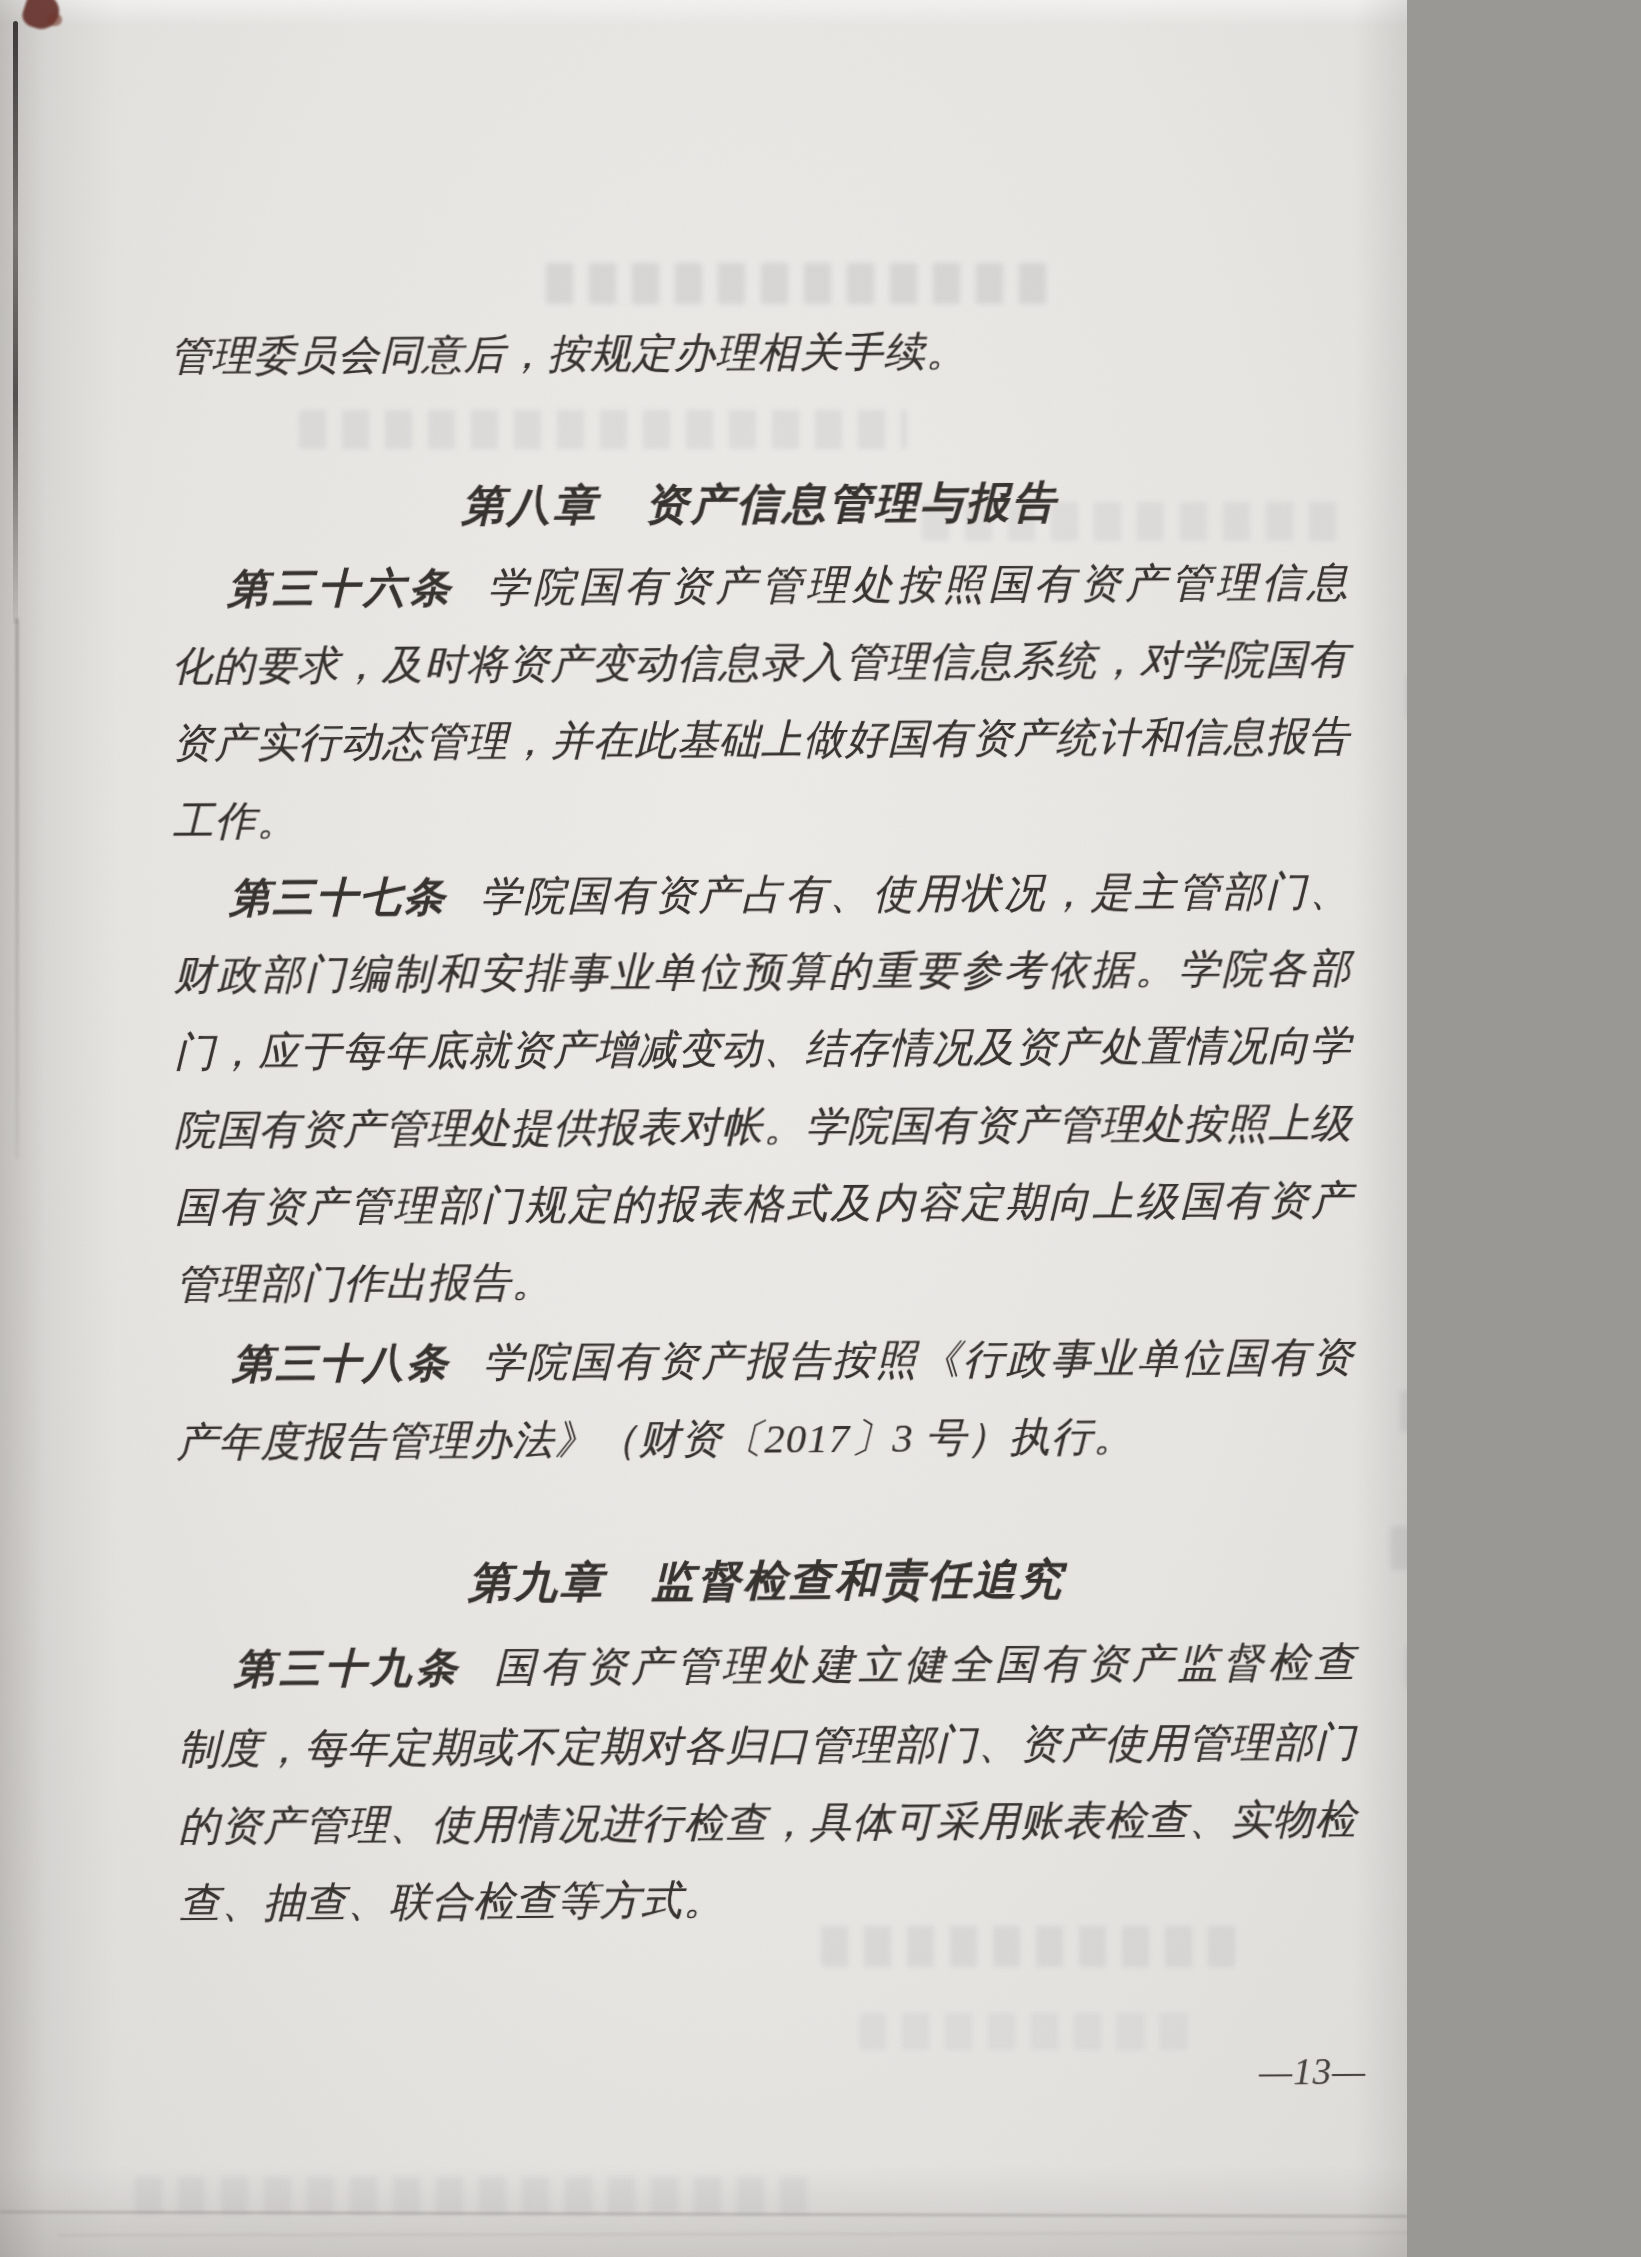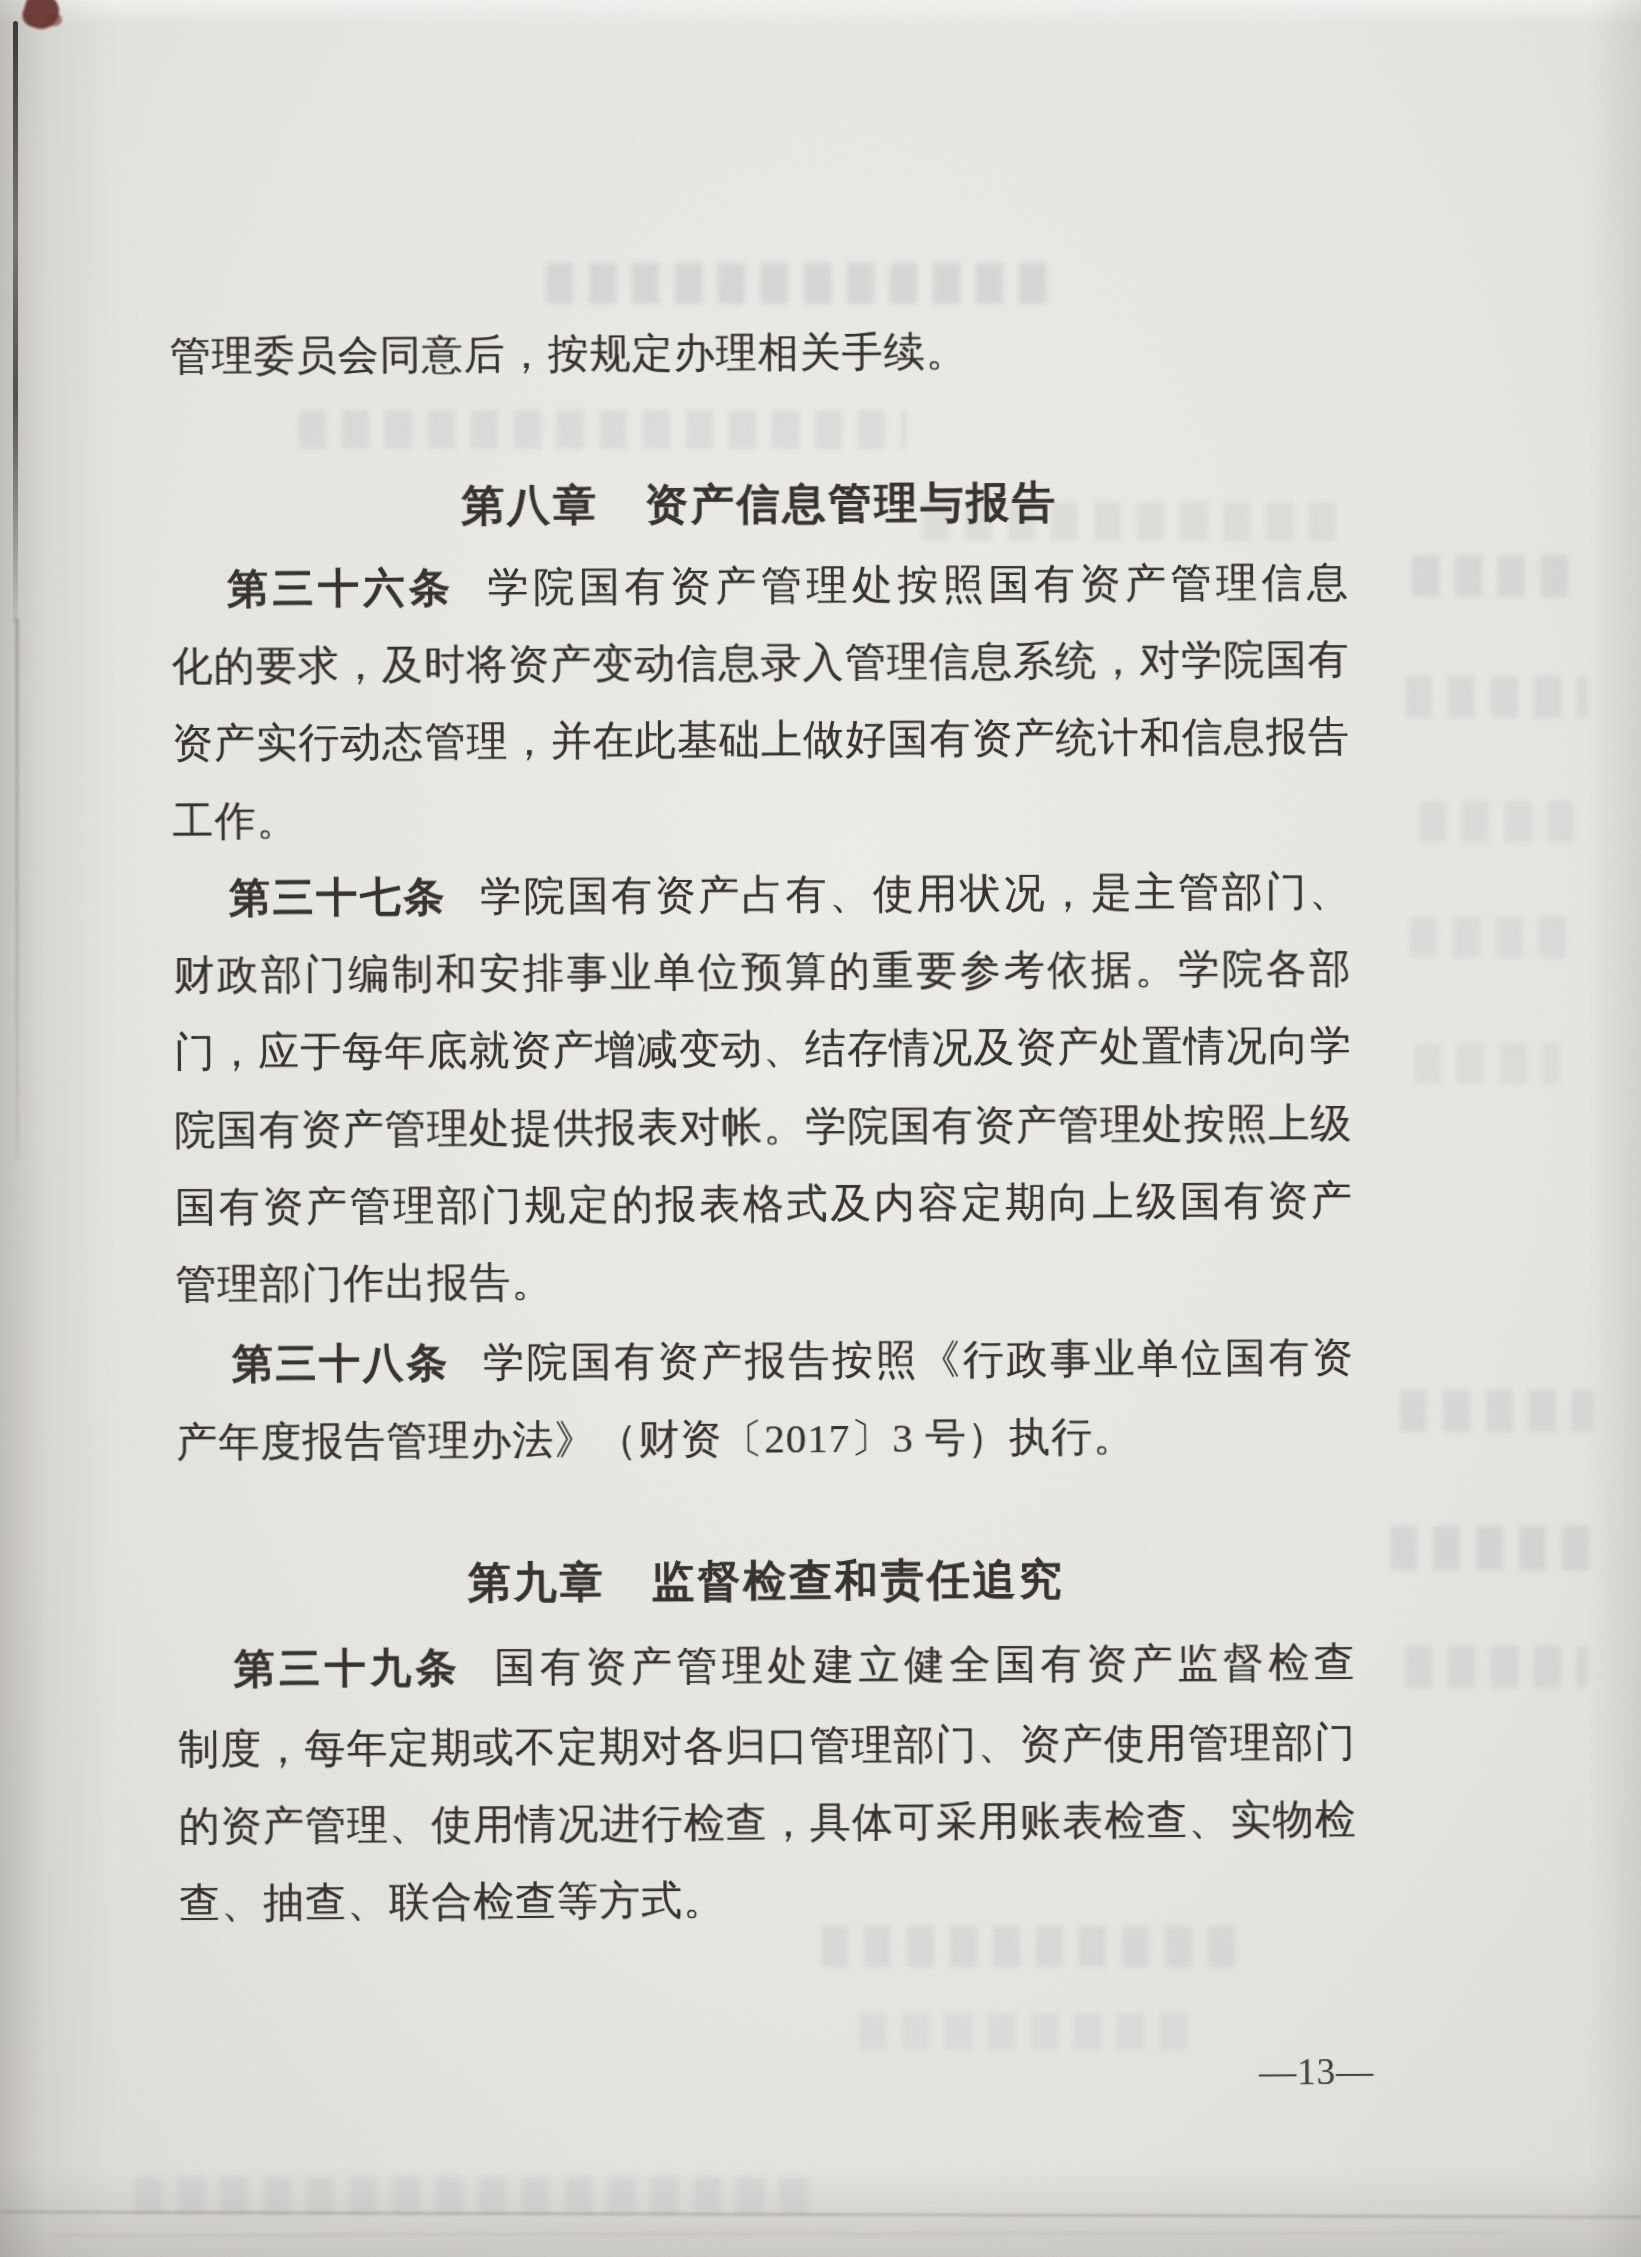--- a/index.html
+++ b/index.html
@@ -1,24 +1,25 @@
 <!DOCTYPE html>
 <html><head>
 <meta charset="utf-8">
 <style>
   html,body{margin:0;padding:0;background:#9a9894;}
   .scan{
-    position:relative;width:1641px;height:2257px;overflow:hidden;
+    position:relative;width:1407px;height:2257px;overflow:hidden;
     background:
       linear-gradient(90deg, rgba(118,115,110,0.32) 0px, rgba(150,148,144,0.14) 46px, rgba(0,0,0,0) 116px),
       linear-gradient(270deg, rgba(128,126,122,0.18) 0px, rgba(0,0,0,0) 53px),
       linear-gradient(0deg, rgba(122,119,115,0.24) 0px, rgba(0,0,0,0) 92px),
       linear-gradient(180deg, rgba(244,243,241,0.85) 0px, rgba(0,0,0,0) 25px),
       radial-gradient(ellipse at 52% 38%, #edebe8 0%, #e7e5e2 55%, #dddbd8 100%);
     font-family:"Liberation Serif","DejaVu Serif",serif;
+    font-style:italic;
   }
   
   .binding-streak{
     position:absolute;left:12.6px;top:21px;width:5.8px;height:603px;border-radius:3.9px;
     background:linear-gradient(180deg, rgba(38,36,35,0.88), rgba(70,67,64,0.62) 35%, rgba(52,50,48,0.8) 62%, rgba(95,92,88,0.45) 85%, rgba(130,127,122,0.15));
     filter:blur(0.6px);
   }
   .binding-streak-low{
     position:absolute;left:15.4px;top:618px;width:3.9px;height:541px;border-radius:3.9px;
     background:linear-gradient(180deg, rgba(110,107,103,0.35), rgba(140,137,132,0.12));

